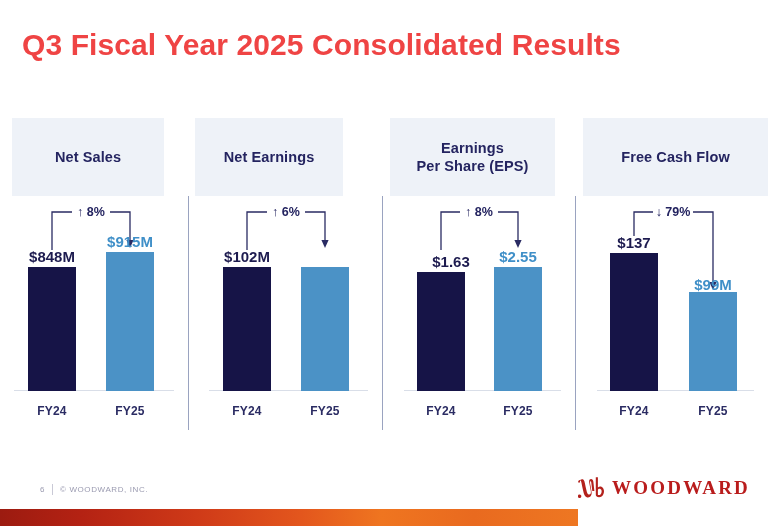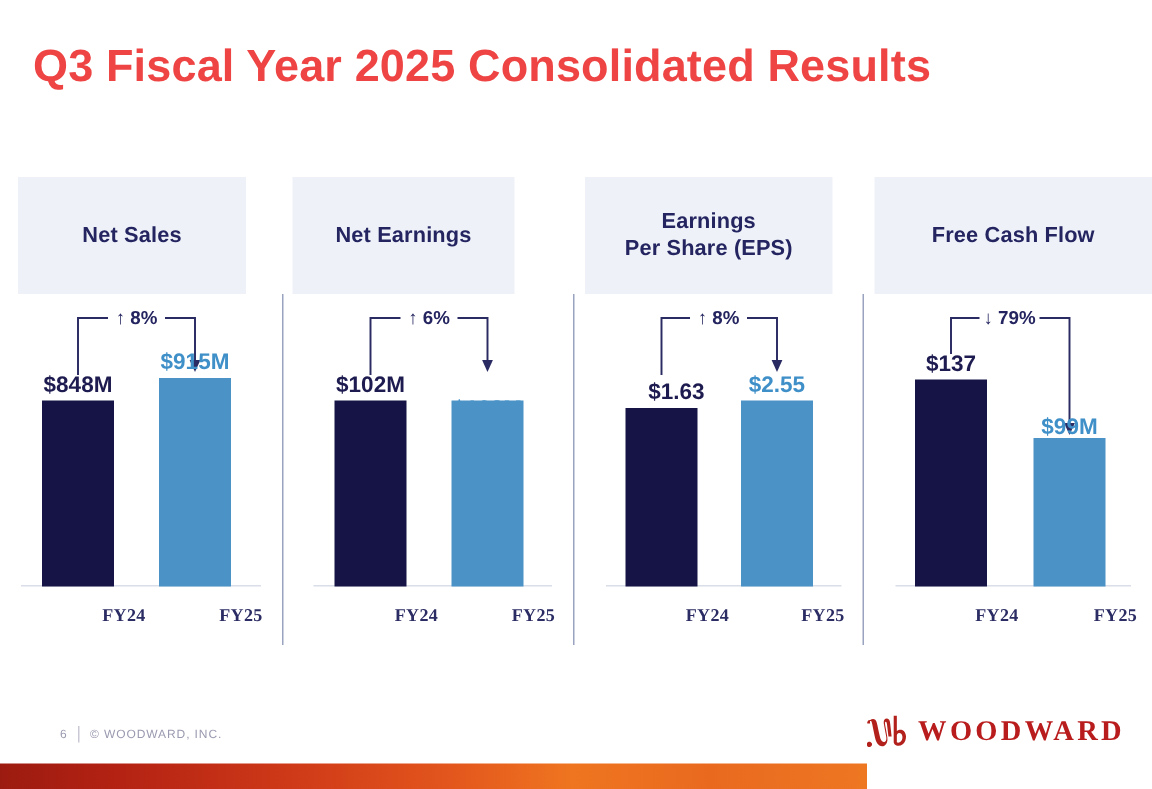--- a/index.html
+++ b/index.html
@@ -54,22 +54,22 @@
   .bar.fy25{background:#4b92c6;}
 
   .vlabel{
     position:absolute;font-size:15px;font-weight:700;white-space:nowrap;
     text-align:center;width:90px;
   }
   .vlabel.fy24{color:#1d1b4f;}
   .vlabel.fy25{color:#3f8fc8;}
 
   .xlabel{
-    position:absolute;bottom:12px;width:90px;text-align:right;
-    font-size:12px;font-weight:600;color:#2b2c63;letter-spacing:.2px;font-family:Liberation Serif, serif;
+    position:absolute;bottom:12px;width:90px;text-align:center;
+    font-size:12px;font-weight:600;color:#2b2c63;letter-spacing:.2px;
   }
 
   
   .conn{position:absolute;left:0;top:0;width:100%;height:234px;overflow:visible;}
   .pct{
     position:absolute;font-size:12.5px;font-weight:700;color:#242460;
     white-space:nowrap;text-align:center;width:70px;
   }
 
   

